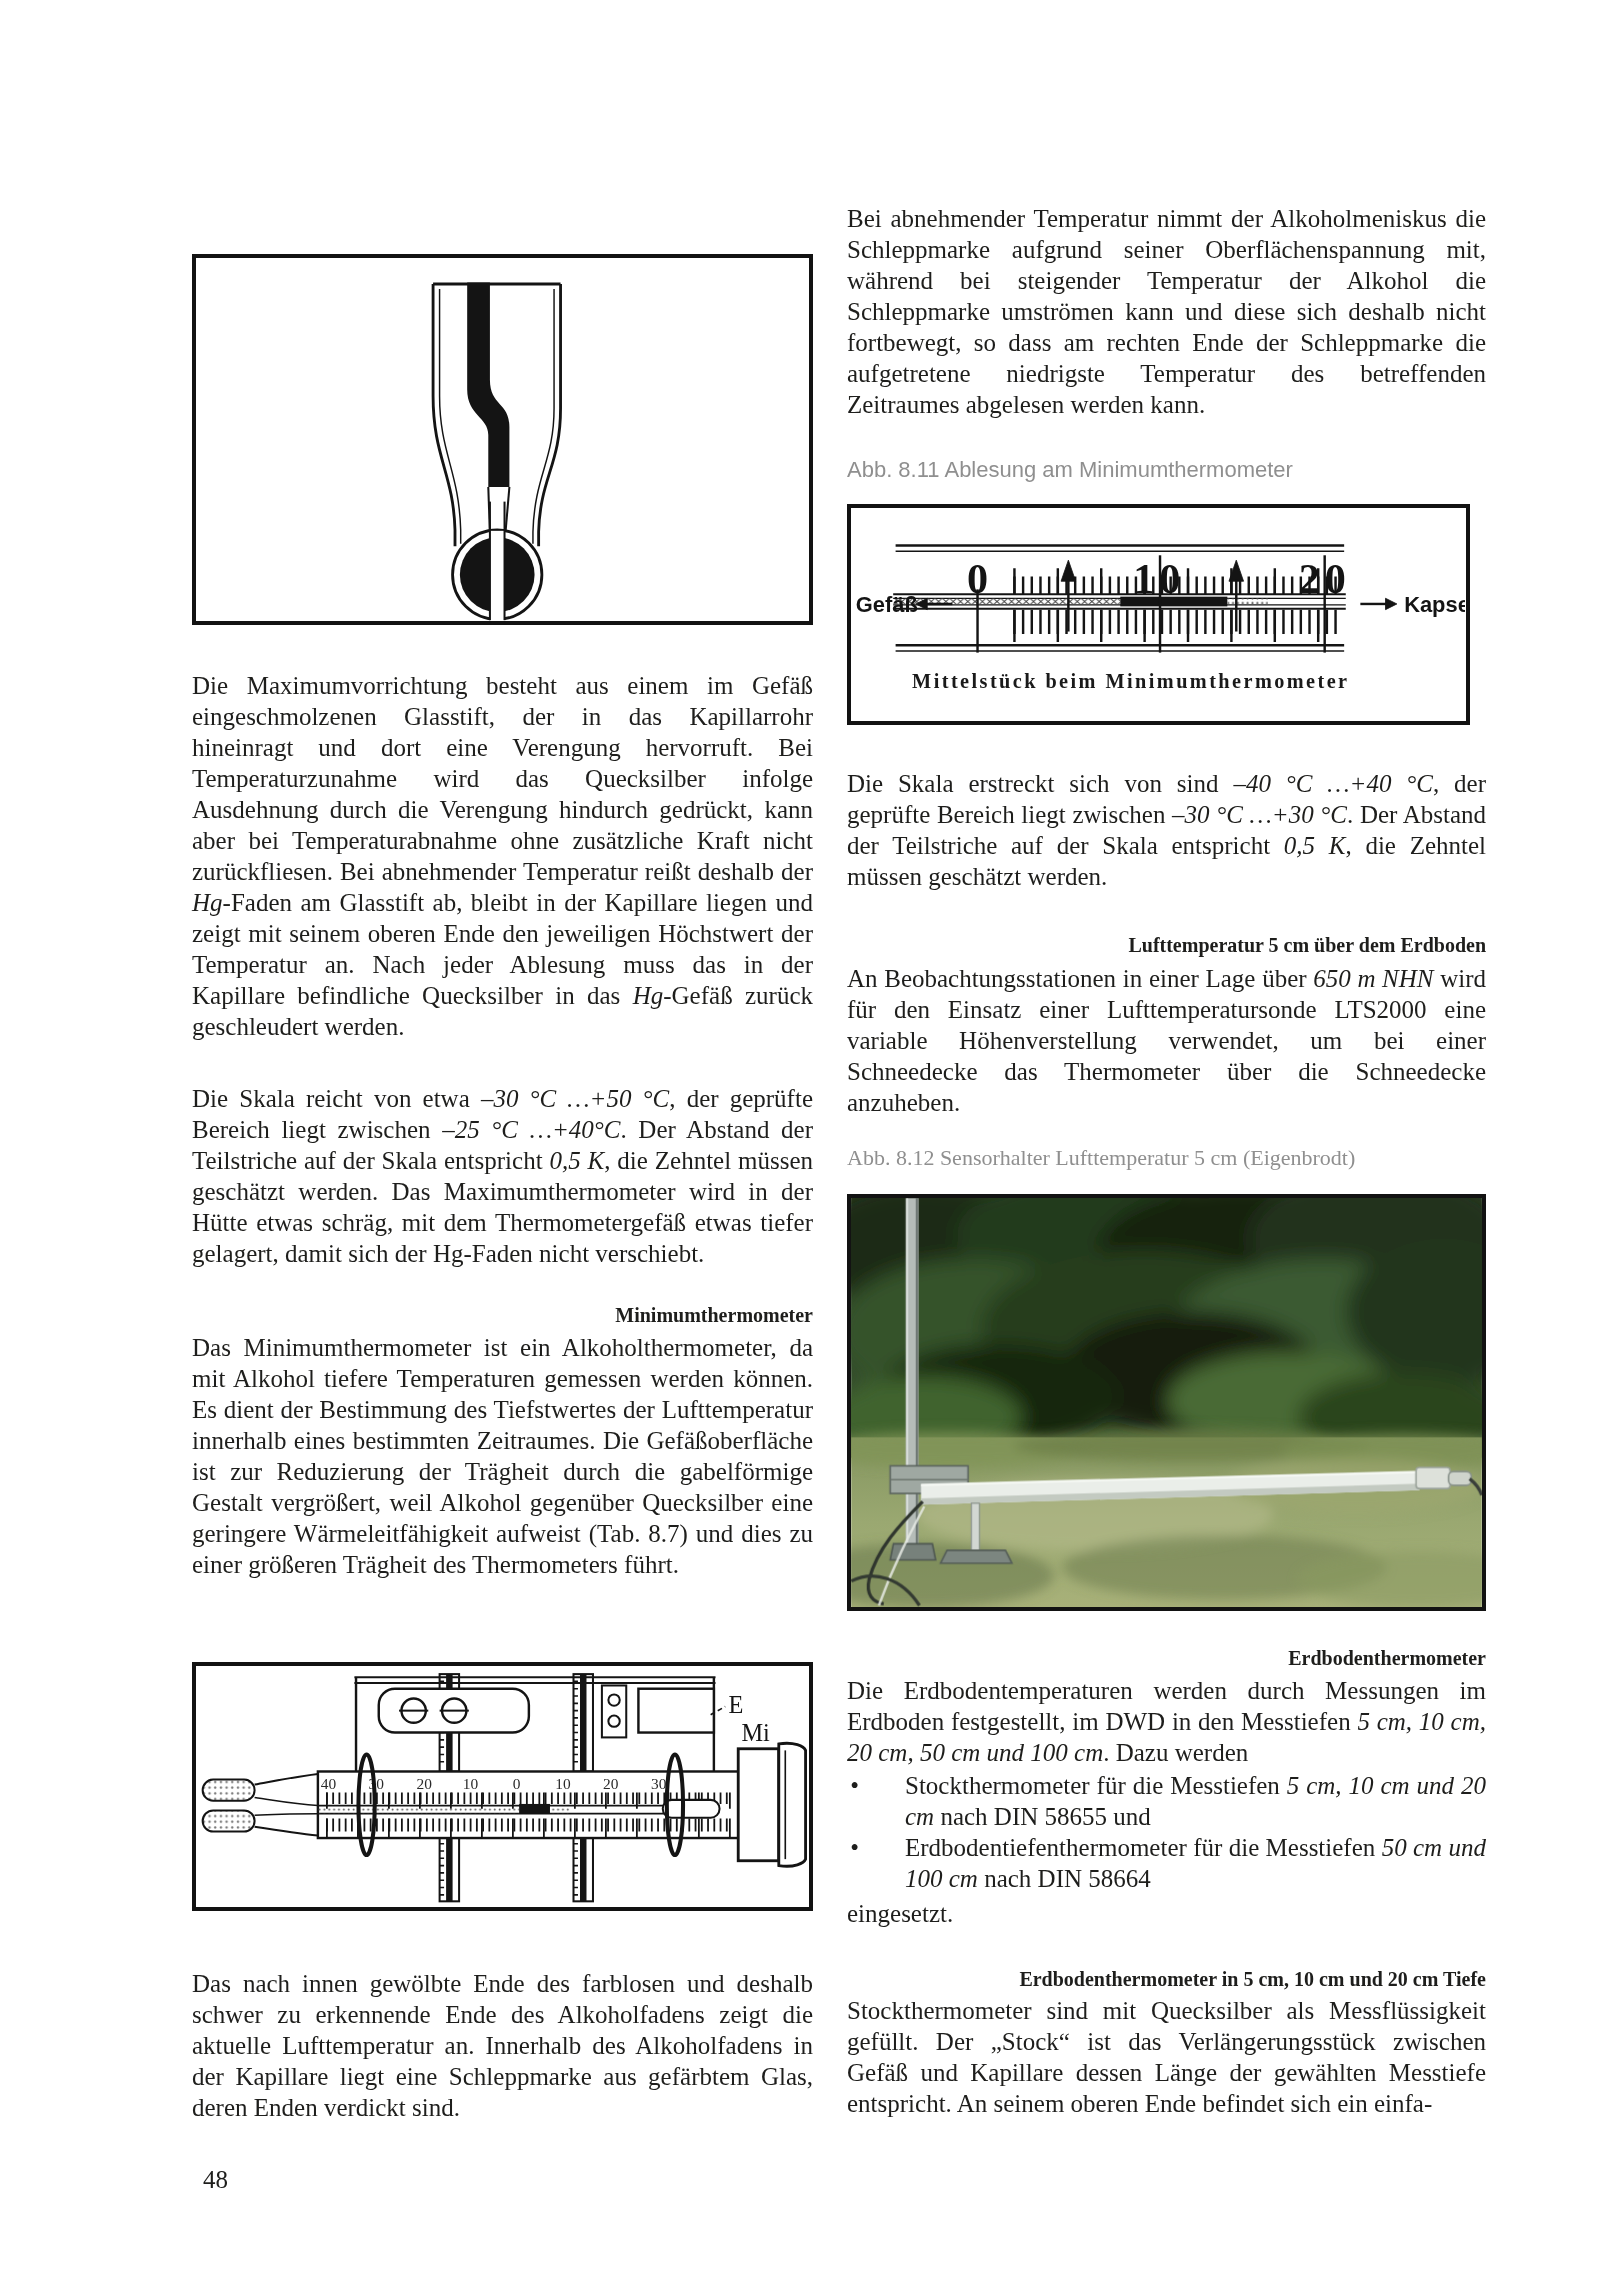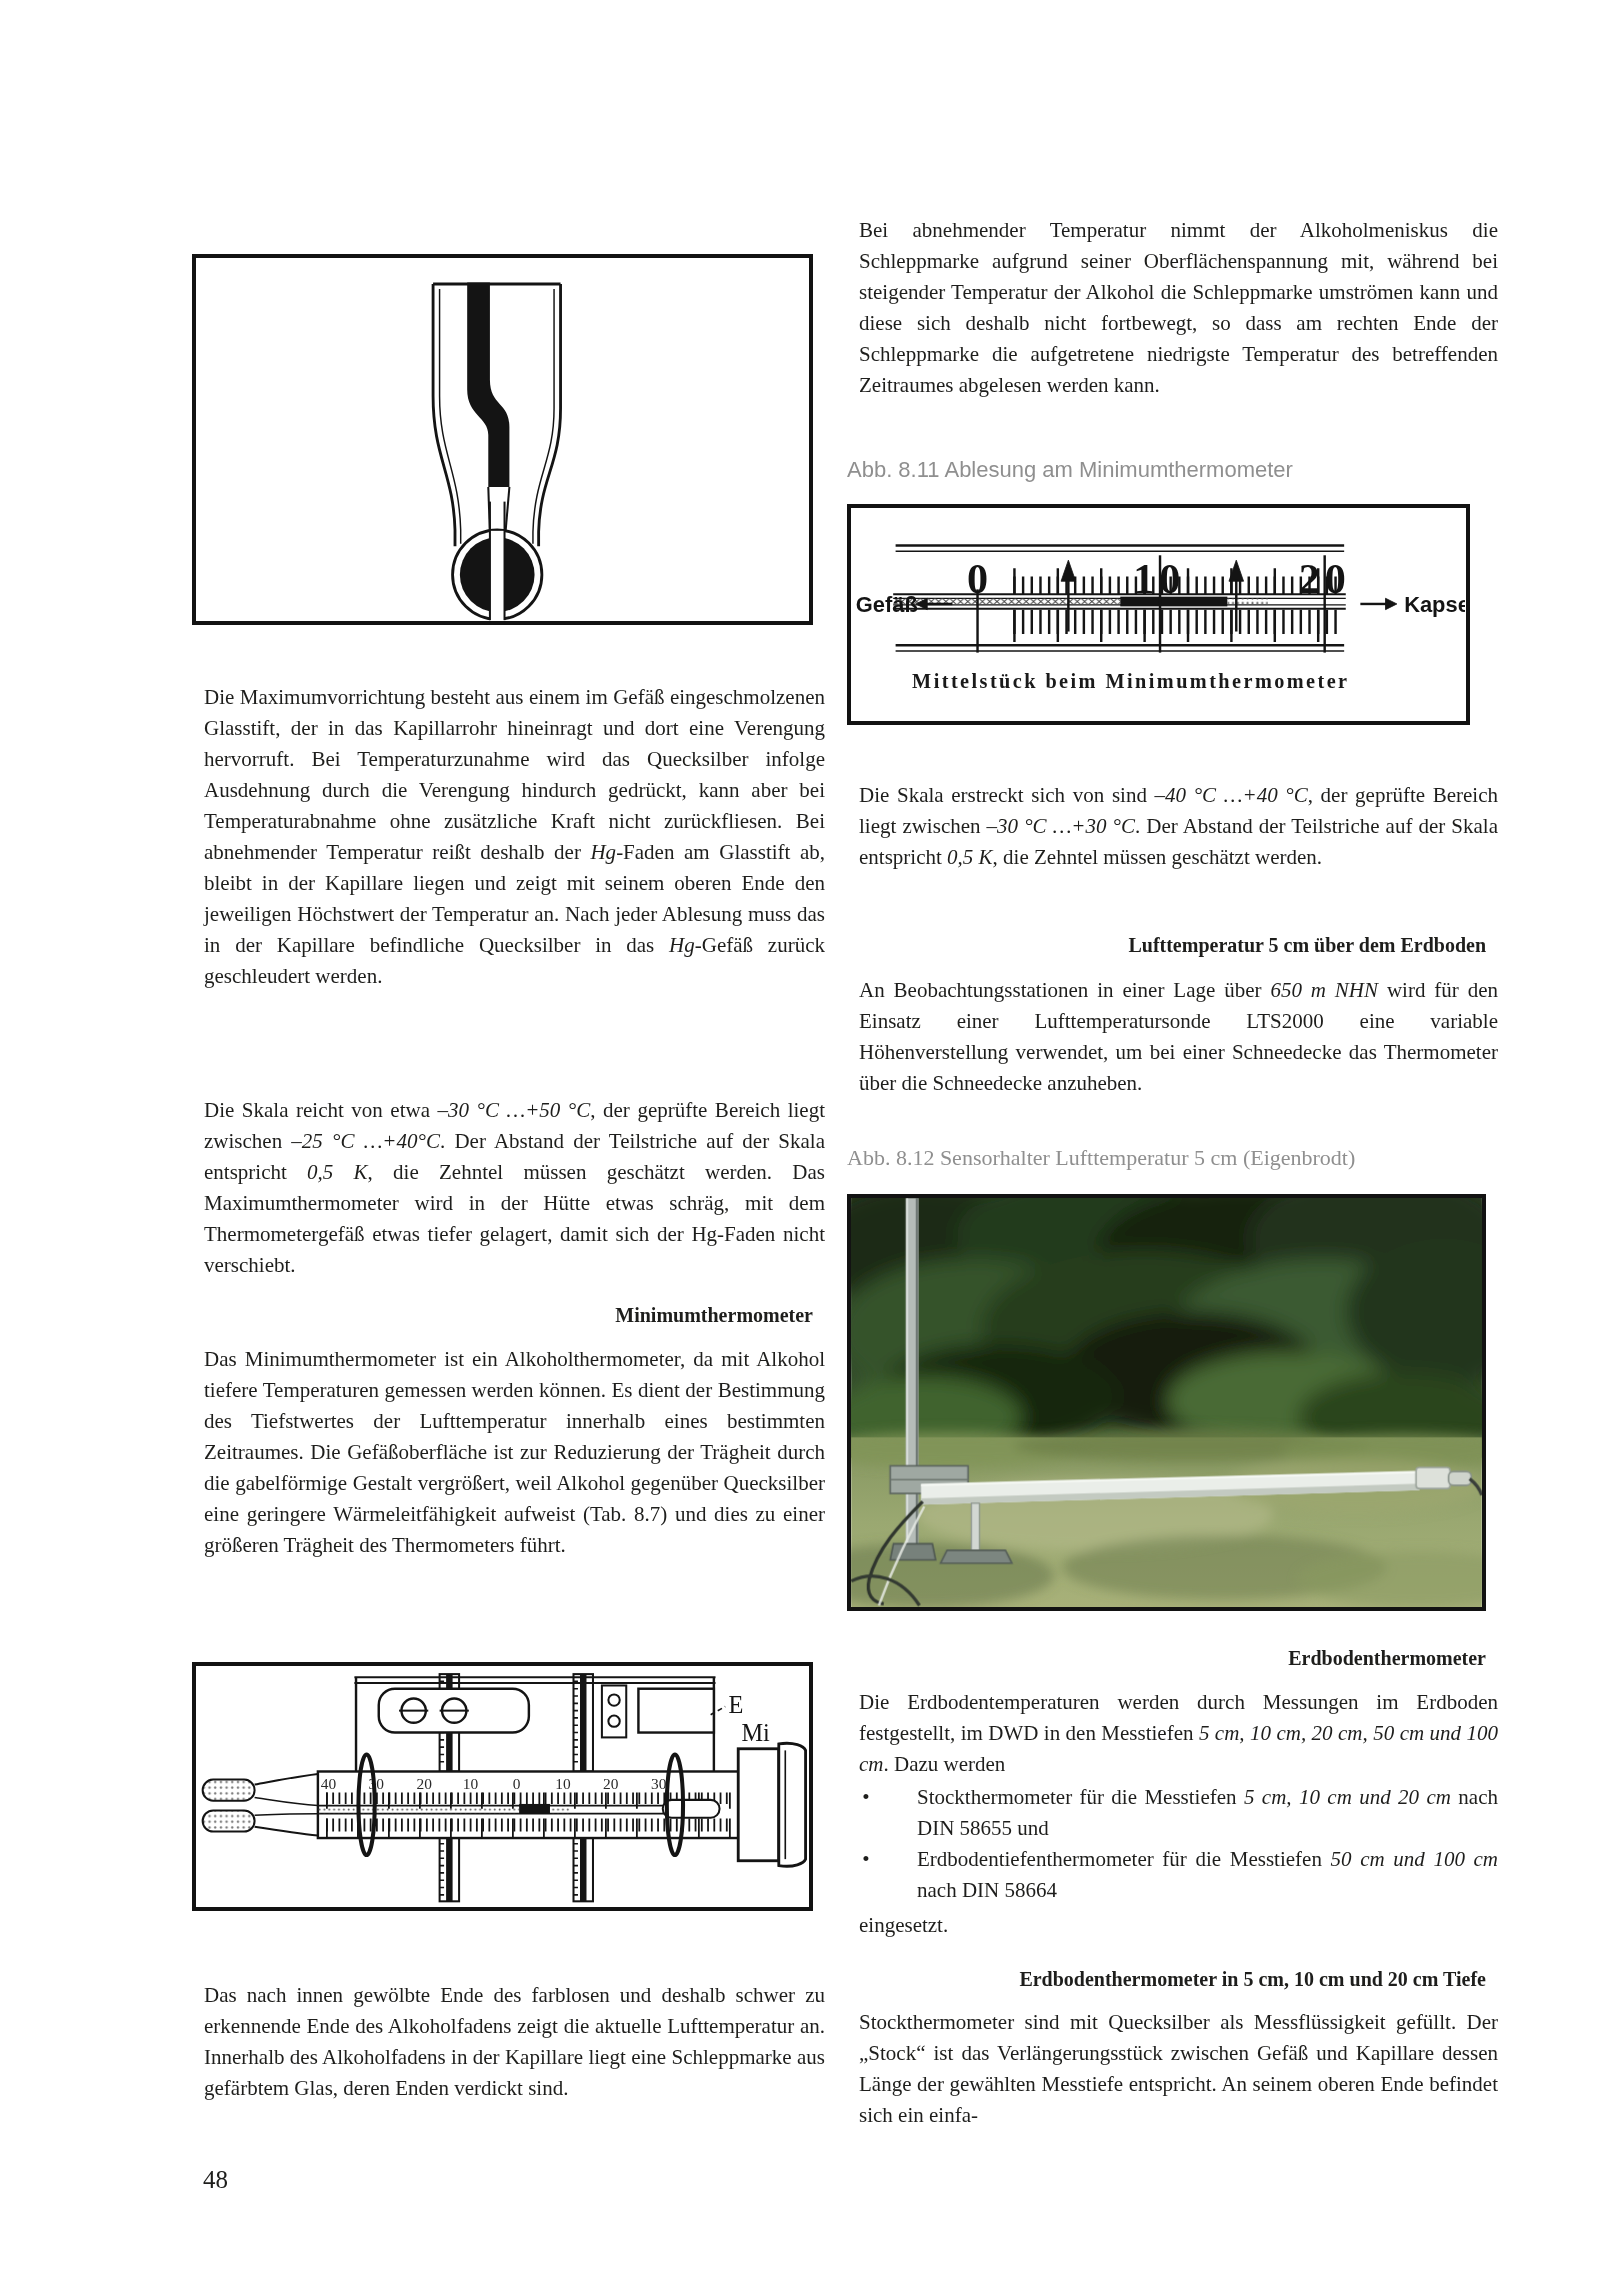--- a/index.html
+++ b/index.html
@@ -1,21 +1,21 @@
 <!DOCTYPE html>
 <html lang="de" style="font-size:13px"><head>
 <meta charset="utf-8">
 <style>
   html,body{margin:0;padding:0;background:#e8e8e8;}
   .page{position:relative;width:1623px;height:2295px;background:#ffffff;overflow:hidden;
         font-family:"Liberation Serif", serif;color:#1e1e1c;}
   .abs{position:absolute;}
   .lcol{left:192px;width:621px;}
   .rcol{left:847px;width:639px;}
-  .body-text{font-size:21px;line-height:31px;text-align:justify;margin:12px;}
+  .body-text{font-size:25px;line-height:31px;text-align:justify;margin:0;}
   .it{font-style:italic;}
   .heading{font-size:20px;line-height:31px;font-weight:700;margin:0;text-align:right;}
   .caption{font-family:"Liberation Sans", sans-serif;font-size:22px;line-height:27px;color:#8f8f8f;}
   .figure{border:4px solid #121212;background:#fff;box-sizing:border-box;}
   .pagenum{font-size:25px;color:#1e1e1c;margin-left:11px;}
   .bullet-item{position:relative;padding-left:58px;}
   .bullet-glyph{position:absolute;left:3.2px;top:0;}
   
   .cap89{top:197px;}   .fig89{top:254px;height:371px;}
   .p1{top:670px;}      .p2{top:1083px;}

